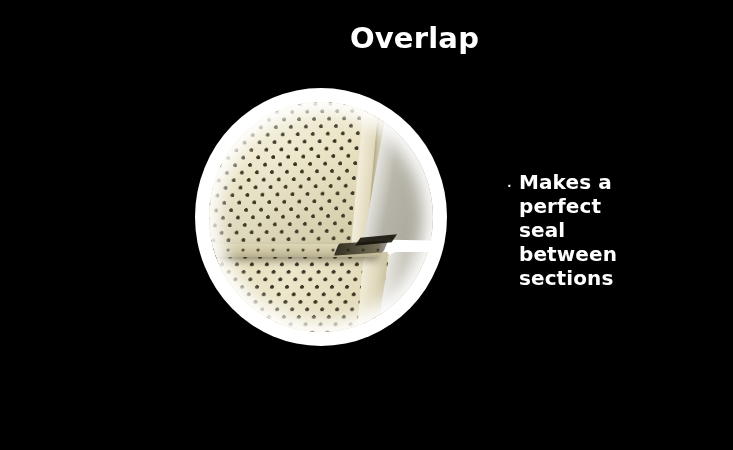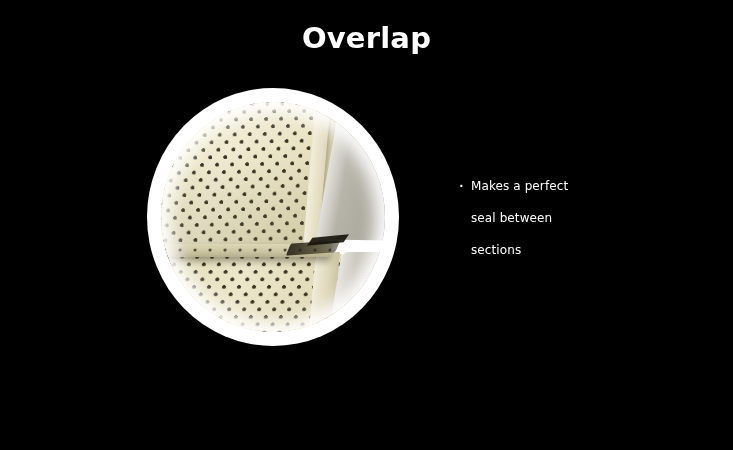--- a/index.html
+++ b/index.html
@@ -12,20 +12,21 @@
     height: 450px;
     overflow: hidden;
     font-family: "Liberation Sans", sans-serif;
     position: relative;
   }
 
   .slide {
     position: absolute;
     inset: 0;
     background: #000000;
+    margin-left: 48px;
   }
 
   
   .slide-title {
     position: absolute;
     top: 21px;
     left: 0;
     width: 733px;
     text-align: center;
     color: #ffffff;
@@ -257,23 +258,23 @@
   .bullet-dot {
     color: #ffffff;
     font-size: 20px;
     line-height: 28px;
     width: 13px;
     flex: 0 0 13px;
     text-align: left;
   }
   .bullet-text {
     color: #ffffff;
-    font-size: 12px;
-    line-height: 32px;
-    font-weight: 400;
+    font-size: 20px;
+    line-height: 24px;
+    font-weight: 700;
     font-family: "DejaVu Sans", sans-serif;
     letter-spacing: 0.1px;
     max-width: 120px;
   }
 </style>
 </head>
 <body>
 
 <div class="slide">
 

